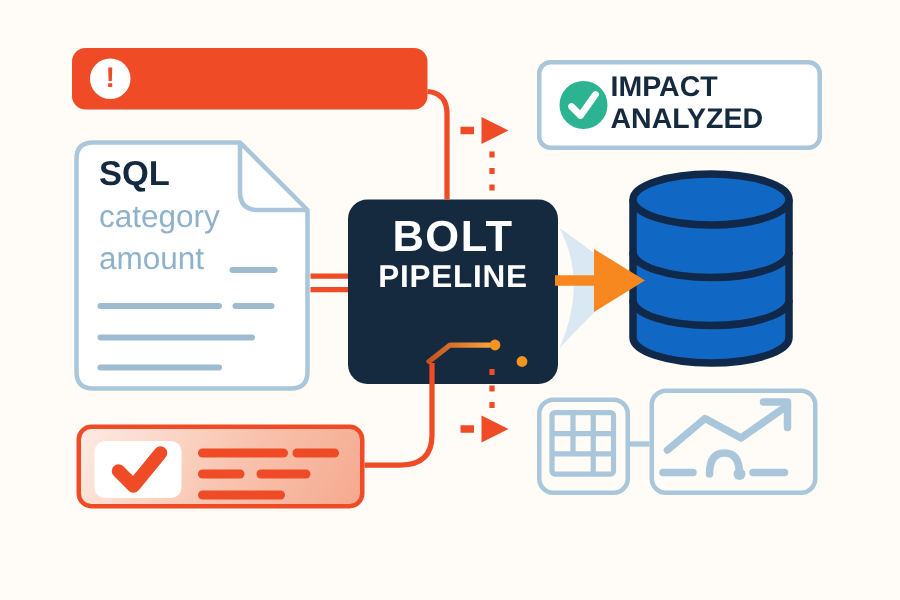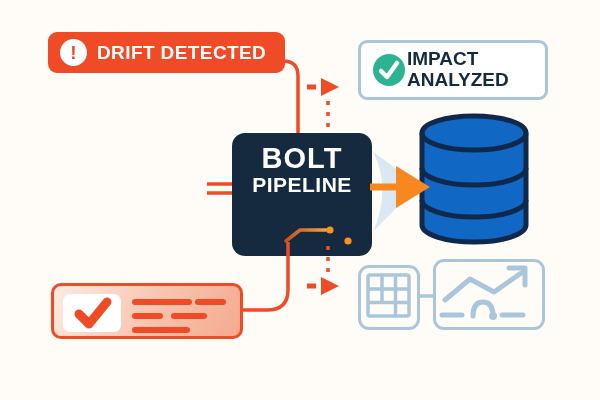--- a/index.html
+++ b/index.html
@@ -67,23 +67,36 @@
   
   .overlay{left:0;top:0;z-index:5;pointer-events:none;}
 </style>
 </head>
 <body>
 
 <div class="stage">
 
   <div class="abs drift-badge">
     <div class="drift-icon">!</div>
-    <div class="drift-label">DRIFT DETECTED</div>
   </div>
 
+  <div class="abs sql-doc">
+    <svg width="160" height="170" viewBox="0 0 160 170">
+      <path d="M14,3 H112 L157,48 V156 Q157,167 146,167 H14 Q3,167 3,156 V14 Q3,3 14,3 Z" fill="#FFFFFF" stroke="#A9C6DB" stroke-width="3" stroke-linejoin="round"></path>
+      <path d="M112,3 V36 Q112,48 124,48 H157" fill="none" stroke="#A9C6DB" stroke-width="3" stroke-linejoin="round"></path>
+    </svg>
+    <div class="doc-title">SQL</div>
+    <div class="doc-field1">category</div>
+    <div class="doc-field2">amount</div>
+    <div class="doc-line" style="left:105px;top:86px;width:32px;"></div>
+    <div class="doc-line" style="left:17px;top:110px;width:83px;"></div>
+    <div class="doc-line" style="left:107px;top:110px;width:28px;"></div>
+    <div class="doc-line" style="left:17px;top:131px;width:105px;"></div>
+    <div class="doc-line" style="left:17px;top:151px;width:83px;"></div>
+  </div>
 
   <div class="abs bolt-box">
     <div class="bolt-line1">BOLT</div>
     <div class="bolt-line2">PIPELINE</div>
     <svg class="circuit" width="120" height="24" viewBox="0 0 120 24">
       <defs>
         <linearGradient id="cyang" x1="0" y1="0" x2="1" y2="0">
           <stop offset="0" stop-color="#2FB5D8" stop-opacity="0"></stop>
           <stop offset="1" stop-color="#2FB5D8" stop-opacity="0.95"></stop>
         </linearGradient>

